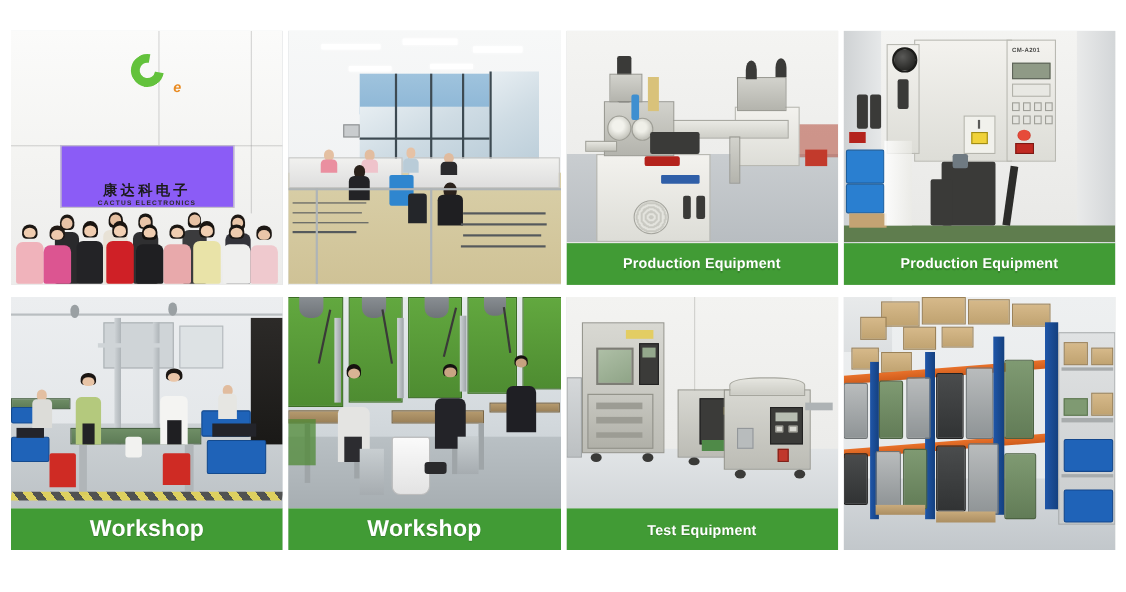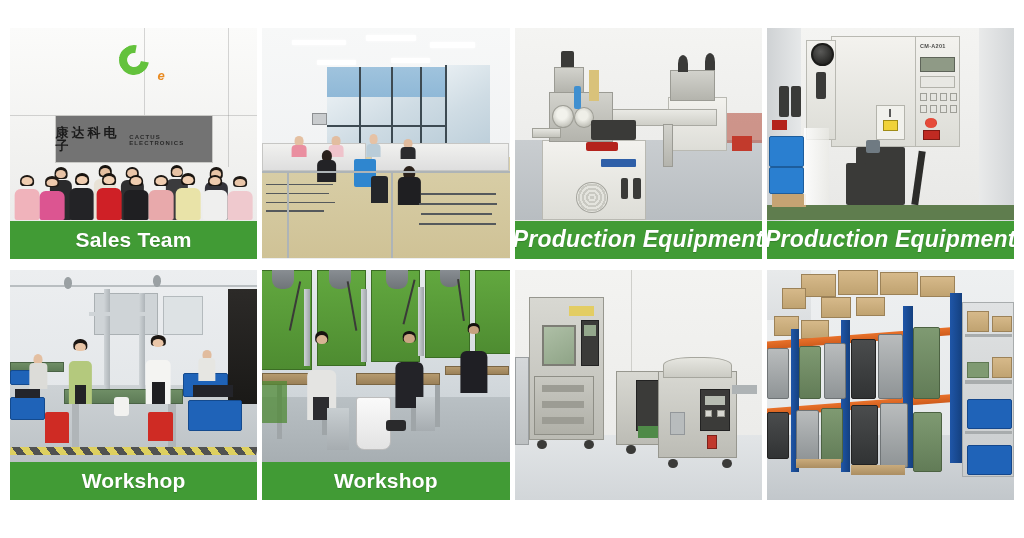--- a/index.html
+++ b/index.html
@@ -39,32 +39,32 @@
     color: #ffffff;
     display: flex;
     align-items: center;
     justify-content: center;
     font-size: 21px;
     font-weight: bold;
     letter-spacing: 0.2px;
     white-space: nowrap;
     text-shadow: 0 1px 1px rgba(0,0,0,.18);
   }
-  .caption.tight { font-size: 23px; font-style: italic; }
+  .caption.tight { font-size: 13px; }
 
   
   .layer { position: absolute; }
   .fill { position:absolute; left:0; top:0; right:0; bottom:0; }
 
   
   .st-wall { background: linear-gradient(180deg,#fbfbfa 0%,#f3f3f1 55%,#ececeb 100%); }
   .st-seam { background: rgba(140,140,140,.35); }
   .st-sign {
-    background:#737373; border:1.5px solid #c9c9c6;
-    display:flex; align-items:center; justify-content:flex-end;
+    background:#8b5cf6; border:1.5px solid #c9c9c6;
+    display:flex; flex-direction:column; align-items:center; justify-content:flex-end;
   }
   .st-cn { font-size:13px; font-weight:bold; color:#1b1b1b; letter-spacing:3px; line-height:1; }
   .st-en { font-size:6px; font-weight:bold; color:#2a2a2a; letter-spacing:1.1px; margin-top:3px; }
   .logo-ring {
     width:30px; height:30px; border-radius:50%;
     border:8px solid #63c23c;
     border-right-color: transparent;
     transform: rotate(-35deg);
   }
   .logo-e {
@@ -228,21 +228,20 @@
           <div class="p-head" style="top:8%;width:44%;height:17%;background:#eecbae;"></div>
           <div class="p-body" style="height:66%;width:100%;background:#efefee;"></div>
         </div>
         <div class="person" style="left:88%;width:10%;height:62%;">
           <div class="p-hair" style="top:2%;width:56%;height:24%;background:#1e1915;"></div>
           <div class="p-head" style="top:8%;width:44%;height:17%;background:#eac6a9;"></div>
           <div class="p-body" style="height:66%;width:100%;background:#efc9ce;"></div>
         </div>
       </div>
     </div>
-    <div class="caption">Sales Team</div>
   </div>
 
   <div class="cell">
     <div class="photo">
       <div class="fill of-ceil"></div>
       <div class="layer of-light" style="left:12%;top:5%;width:22%;height:2.5%;"></div>
       <div class="layer of-light" style="left:42%;top:3%;width:20%;height:2.5%;"></div>
       <div class="layer of-light" style="left:68%;top:6%;width:18%;height:2.5%;"></div>
       <div class="layer of-light" style="left:22%;top:14%;width:16%;height:2%;"></div>
       <div class="layer of-light" style="left:52%;top:13%;width:16%;height:2%;"></div>
@@ -536,20 +535,21 @@
       <div class="layer te-ctrl" style="left:75%;top:52%;width:12%;height:18%;"></div>
       <div class="layer" style="left:77%;top:55%;width:8%;height:4%;background:#b7bdb2;"></div>
       <div class="layer" style="left:77%;top:61%;width:3%;height:3%;background:#d8d8d2;border:1px solid #9a9a92;"></div>
       <div class="layer" style="left:82%;top:61%;width:3%;height:3%;background:#d8d8d2;border:1px solid #9a9a92;"></div>
       <div class="layer" style="left:78%;top:72%;width:4%;height:6%;background:#c0382c;border:1px solid #7e211a;"></div>
       <div class="layer" style="left:63%;top:62%;width:6%;height:10%;background:#b8bcbd;border:1px solid #93979a;"></div>
       <div class="layer" style="left:88%;top:50%;width:10%;height:4%;background:#aeb3b5;"></div>
       <div class="layer" style="left:62%;top:82%;width:4%;height:4%;background:#3a3a38;border-radius:50%;"></div>
       <div class="layer" style="left:84%;top:82%;width:4%;height:4%;background:#3a3a38;border-radius:50%;"></div>
     </div>
+    <div class="caption tight">Test Equipment</div>
   </div>
 
   <div class="cell">
     <div class="photo">
       <div class="fill wh-wall"></div>
       <div class="layer wh-floor" style="left:0;top:72%;width:100%;height:28%;"></div>
       <div class="layer" style="left:0;top:0;width:18%;height:22%;background:linear-gradient(180deg,#e8eaeb,#dcdfe1);"></div>
 
       <div class="layer wh-box" style="left:14%;top:2%;width:14%;height:10%;"></div>
       <div class="layer wh-box" style="left:29%;top:0%;width:16%;height:11%;"></div>

